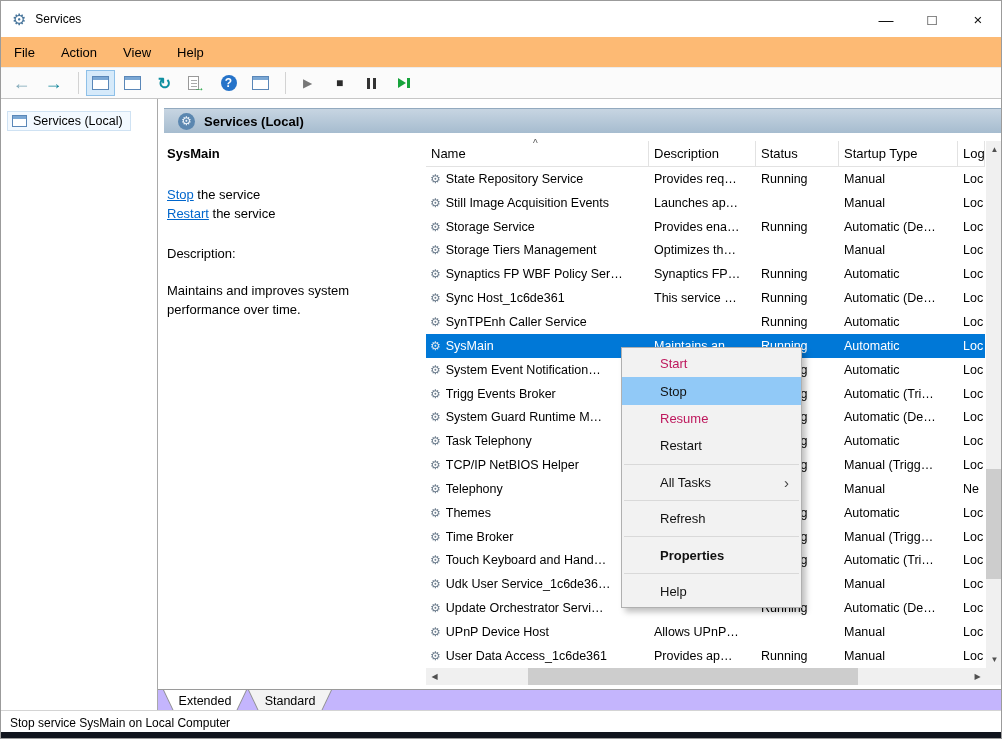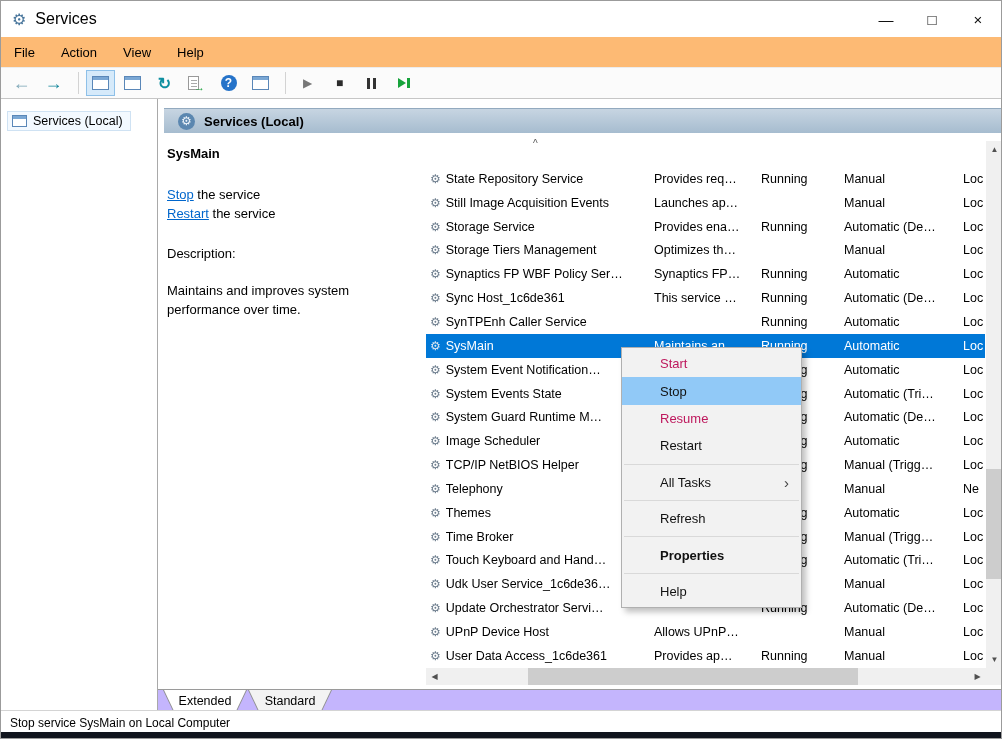--- a/index.html
+++ b/index.html
@@ -2,21 +2,21 @@
 <html><head>
 <meta charset="utf-8">
 <style>
   * { margin:0; padding:0; box-sizing:border-box; }
   body { width:1002px; height:739px; font-family:"Liberation Sans", sans-serif; color:#000; background:#fff; }
   .window { position:relative; width:1002px; height:739px; border:1px solid #9b9b9b; background:#fff; overflow:hidden; }
 
   
   .titlebar { position:absolute; left:0; top:0; right:0; height:36px; display:flex; align-items:center; background:#fff; }
   .app-icon { margin-left:11px; font-size:16px; color:#49769c; }
-  .title-text { margin-left:9px; font-size:16px; }
+  .title-text { margin-left:9px; font-size:12px; }
   .win-controls { margin-left:auto; display:flex; height:36px; }
   .win-btn { width:46px; height:36px; display:flex; align-items:center; justify-content:center; font-size:15px; color:#111; cursor:default; }
 
   
   .menubar { position:absolute; left:0; top:36px; right:0; height:30px; display:flex; align-items:center; padding-left:13px; background:#fdba74; }
   .menu-item { margin-right:26px; font-size:13px; }
 
   
   .toolbar { position:absolute; left:0; top:66px; right:0; height:32px; border-top:1px solid #ececec; border-bottom:1px solid #c6c6c6; display:flex; align-items:center; padding-left:6px; background:#fbfbfb; }
   .tb-btn { width:29px; height:26px; display:flex; align-items:center; justify-content:center; margin-right:3px; }
@@ -177,20 +177,27 @@
     <span>Services (Local)</span>
   </div>
 
   <div class="svc-title">SysMain</div>
   <div class="svc-line1"><a>Stop</a><span> the service</span></div>
   <div class="svc-line2"><a>Restart</a><span> the service</span></div>
   <div class="svc-desc-label">Description:</div>
   <div class="svc-desc">Maintains and improves system performance over time.</div>
 
   <span class="sort-caret">^</span>
+  <div class="list-header">
+      <div class="col-h">Name</div>
+      <div class="col-h">Description</div>
+      <div class="col-h">Status</div>
+      <div class="col-h">Startup Type</div>
+      <div class="col-h">Log</div>
+    </div>
   <div class="list-body">
       <div class="svc-row">
         <div class="cell name-cell">
           <span class="gear">⚙</span>
           <span>State Repository Service</span>
         </div>
         <div class="cell">Provides req…</div>
         <div class="cell">Running</div>
         <div class="cell">Manual</div>
         <div class="cell">Loc</div>
@@ -271,41 +278,41 @@
           <span>System Event Notification…</span>
         </div>
         <div class="cell"></div>
         <div class="cell">Running</div>
         <div class="cell">Automatic</div>
         <div class="cell">Loc</div>
       </div>
       <div class="svc-row">
         <div class="cell name-cell">
           <span class="gear">⚙</span>
-          <span>System Events State</span>
+          <span>Trigg Events Broker</span>
         </div>
         <div class="cell"></div>
         <div class="cell">Running</div>
         <div class="cell">Automatic (Tri…</div>
         <div class="cell">Loc</div>
       </div>
       <div class="svc-row">
         <div class="cell name-cell">
           <span class="gear">⚙</span>
           <span>System Guard Runtime M…</span>
         </div>
         <div class="cell"></div>
         <div class="cell">Running</div>
         <div class="cell">Automatic (De…</div>
         <div class="cell">Loc</div>
       </div>
       <div class="svc-row">
         <div class="cell name-cell">
           <span class="gear">⚙</span>
-          <span>Image Scheduler</span>
+          <span>Task Telephony</span>
         </div>
         <div class="cell"></div>
         <div class="cell">Running</div>
         <div class="cell">Automatic</div>
         <div class="cell">Loc</div>
       </div>
       <div class="svc-row">
         <div class="cell name-cell">
           <span class="gear">⚙</span>
           <span>TCP/IP NetBIOS Helper</span>

